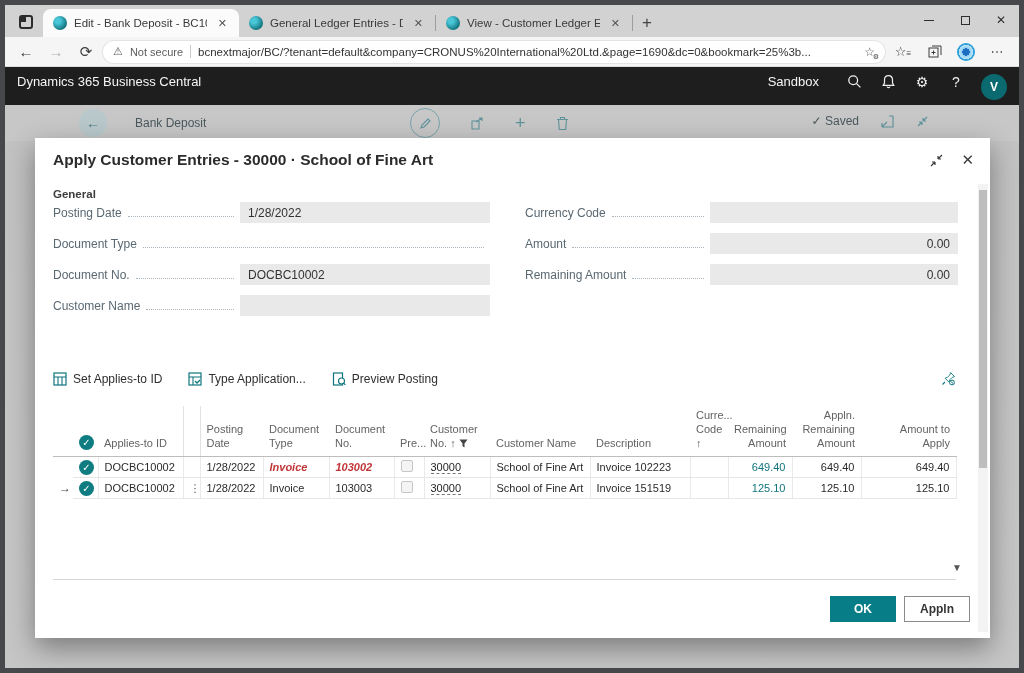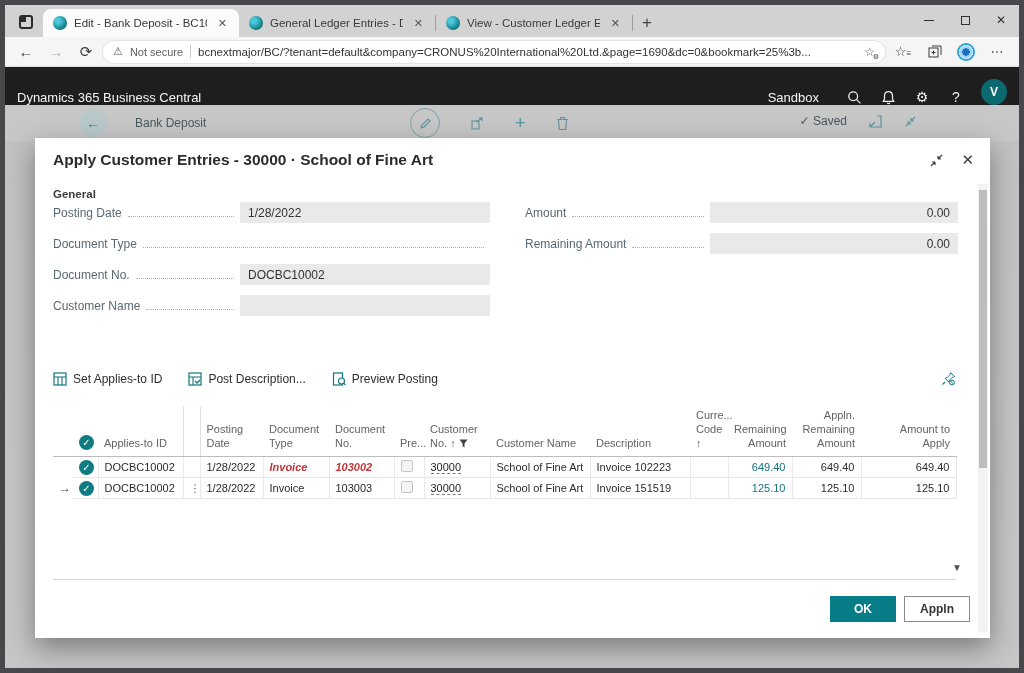--- a/index.html
+++ b/index.html
@@ -32,36 +32,36 @@
   .warn { color:#5d5d5d; font-size:11px; }
   .sec-label { font-size:11px; color:#5d5d5d; white-space:nowrap; }
   .pill-sep { width:1px; height:13px; background:#c9c9c9; }
   .url-text { font-size:11.5px; color:#333; white-space:nowrap; overflow:hidden; flex:1; }
   .pill-star { font-size:12px; color:#555; position:relative; }
   .pill-star .mini-gear { position:absolute; right:-4px; bottom:-2px; font-size:7px; color:#444; }
   .bar-ico { width:28px; text-align:center; font-size:13px; color:#3c3c3c; position:relative; }
   .avatar-browser { width:18px; height:18px; border-radius:50%; background:radial-gradient(circle, #1b6ec2 28%, #8fd0f2 30%, #bfe3f7 55%, #2a9fd8 58%); margin:0 4px; }
 
   
-  .d365 { height:38px; background:#1e1e1e; color:#f5f5f5; display:flex; align-items:flex-end; padding:0 12px; flex:0 0 auto; }
+  .d365 { height:38px; background:#1e1e1e; color:#f5f5f5; display:flex; align-items:flex-start; padding:7px 12px; flex:0 0 auto; }
   .d365 .brand { font-size:13px; }
   .d365 .spacer { flex:1; }
   .d365 .env { font-size:13px; margin-right:18px; }
   .d365-ico { width:34px; text-align:center; font-size:14px; color:#efefef; }
   .d365 .avatar { width:26px; height:26px; border-radius:50%; background:#0b6a70; color:#fff; font-size:12px; font-weight:bold; display:flex; align-items:center; justify-content:center; margin-left:8px; }
 
   
   .backpage { flex:1; position:relative; background:linear-gradient(#c2c2c2, #c6c6c6); overflow:hidden; }
   .bd-bar { position:absolute; top:0; left:0; right:0; height:36px; background:#c7c7c7; display:flex; align-items:center; }
   .dim-teal { color:#5f949b; }
   .bd-back { position:absolute; left:74px; top:4px; width:28px; height:28px; border-radius:50%; background:#b9c9cb; display:flex; align-items:center; justify-content:center; font-size:14px; color:#4a7a80; }
   .bd-title { position:absolute; left:130px; top:11px; font-size:12px; color:#4a585d; }
   .bd-center { position:absolute; left:405px; top:3px; display:flex; align-items:center; gap:30px; }
   .bd-pencil { width:30px; height:30px; border:1px solid #76a3a9; border-radius:50%; display:flex; align-items:center; justify-content:center; }
-  .bd-right { position:absolute; right:102px; top:9px; display:flex; align-items:center; gap:22px; font-size:12px; color:#4a585d;text-align:right; }
+  .bd-right { position:absolute; right:90px; top:9px; display:flex; align-items:center; gap:22px; font-size:12px; color:#4a585d;text-align:right; }
 
   
   .dialog { position:absolute; left:30px; top:133px; width:955px; height:500px; background:#fff; box-shadow:0 10px 26px rgba(0,0,0,.38); z-index:5; }
   .dlg-title-row { position:absolute; left:18px; right:16px; top:13px; display:flex; align-items:center; }
   .dlg-title { font-size:15.5px; font-weight:bold; color:#2b2b2b; flex:1; }
   .dlg-ico { margin-left:18px; color:#3c3c3c; display:flex; align-items:center; }
   .dlg-close { font-size:15px; color:#3c3c3c; margin-left:18px; }
 
   .section-label { position:absolute; left:18px; top:50px; font-size:11.5px; font-weight:bold; color:#3d3d3d; }
   .fields { position:absolute; left:18px; top:64px; width:905px; }
@@ -262,20 +262,25 @@
           <div class="finput">DOCBC10002</div>
         </div>
         <div class="frow">
           <span class="flabel">Customer Name</span>
           <span class="fleader"></span>
           <div class="finput"></div>
         </div>
       </div>
       <div class="fcol-r">
         <div class="frow">
+          <span class="flabel">Currency Code</span>
+          <span class="fleader"></span>
+          <div class="finput"></div>
+        </div>
+        <div class="frow">
           <span class="flabel">Amount</span>
           <span class="fleader"></span>
           <div class="finput right">0.00</div>
         </div>
         <div class="frow">
           <span class="flabel">Remaining Amount</span>
           <span class="fleader"></span>
           <div class="finput right">0.00</div>
         </div>
       </div>
@@ -289,21 +294,21 @@
               <path d="M1 5h12M5 5v8M9 5v8" stroke="#0f757d" stroke-width="1.1"></path>
             </svg>
         <span>Set Applies-to ID</span>
       </span>
       <span class="tool">
         <svg width="14" height="14" viewBox="0 0 14 14">
               <rect x="1" y="1" width="12" height="12" fill="none" stroke="#0f757d" stroke-width="1.2"></rect>
               <path d="M1 5h12M5 5v8" stroke="#0f757d" stroke-width="1.1"></path>
               <path d="M7 9l2 2 3-3" fill="none" stroke="#0f757d" stroke-width="1.3"></path>
             </svg>
-        <span>Post Description...</span>
+        <span>Type Application...</span>
       </span>
       <span class="tool">
         <svg width="14" height="14" viewBox="0 0 14 14">
               <rect x="1.5" y="1" width="9" height="12" fill="none" stroke="#0f757d" stroke-width="1.2"></rect>
               <circle cx="9.5" cy="9" r="3" fill="#fff" stroke="#0f757d" stroke-width="1.1"></circle>
               <path d="M11.6 11.1l1.8 1.8" stroke="#0f757d" stroke-width="1.2"></path>
             </svg>
         <span>Preview Posting</span>
       </span>
       <span class="spacer"></span>

